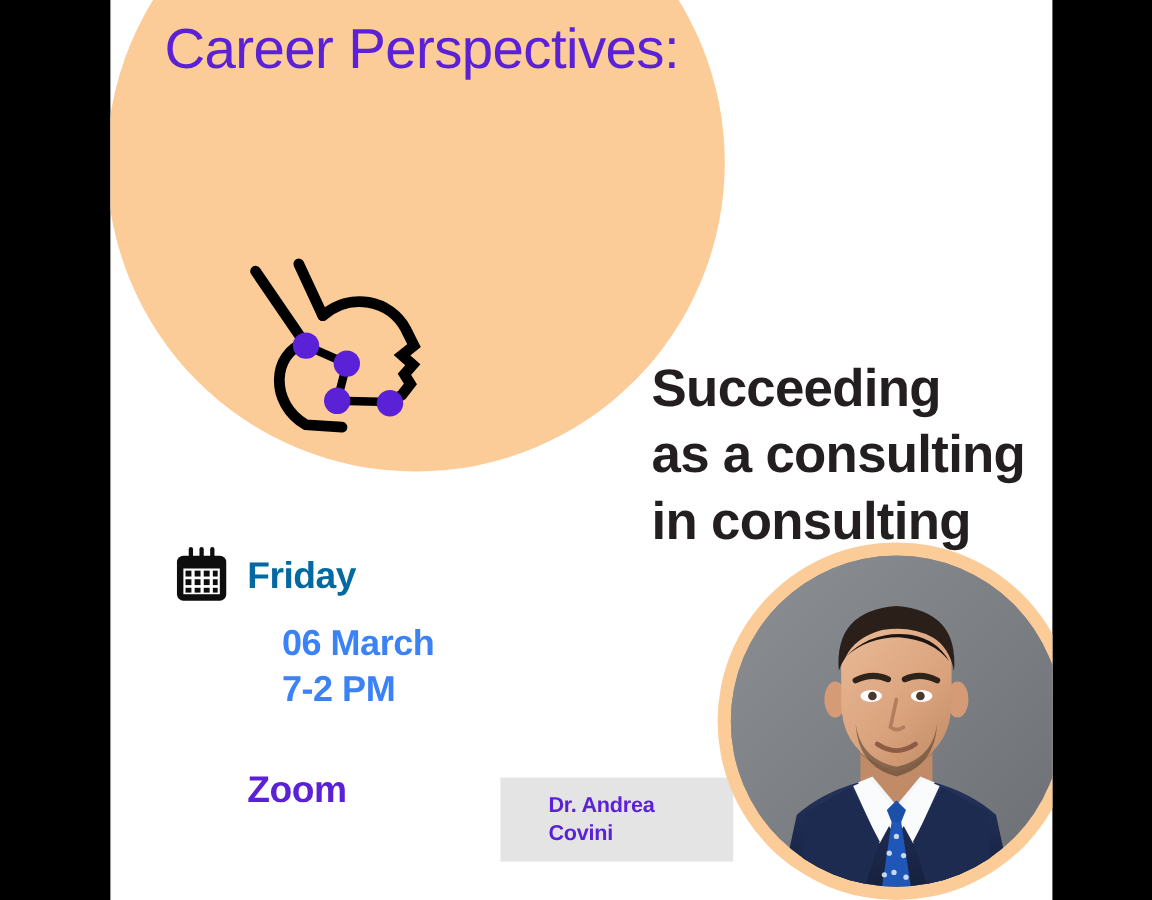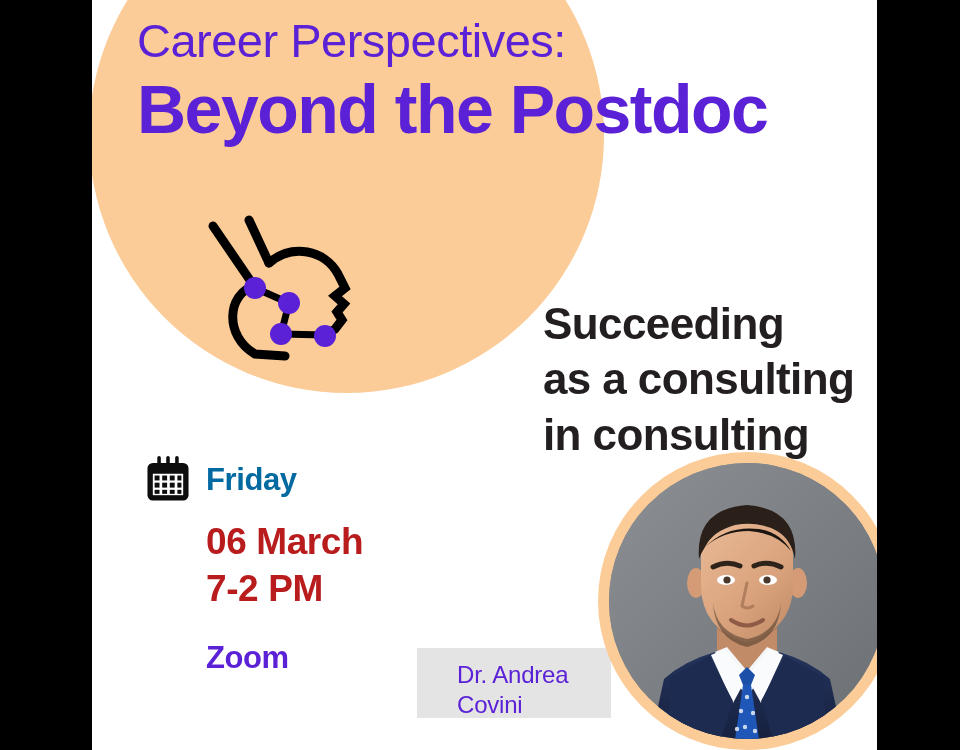--- a/index.html
+++ b/index.html
@@ -123,43 +123,44 @@
     color: #5B21D6;
     letter-spacing: -0.4px;
     margin-left: 66px;
     line-height: 1.28;
   }
   .date-lines {
     margin-left: 66px;
     margin-top: 10px;
   }
   .date-line {
-    font-size: 37px;
-    font-weight: 700;
-    color: #b91c1c;
+    font-size: 30px;
+    font-weight: 700;
+    color: #3b82f6;
     letter-spacing: -0.4px;
     line-height: 1.28;
+    margin-left: 29px;
   }
 
   
   .speaker-banner {
     position: absolute;
     left: 325px;
     top: 648px;
     width: 194px;
     height: 70px;
     background: #E4E4E4;
   }
   .speaker-name {
     position: absolute;
     left: 40px;
     top: 12px;
     width: 180px;
-    font-size: 24px;
-    font-weight: 400;
+    font-size: 18px;
+    font-weight: 700;
     color: #5B21D6;
     line-height: 1.26;
     letter-spacing: -0.2px;
   }
 
   
   .photo-wrap {
     position: absolute;
     left: 506px;
     top: 452px;
@@ -187,21 +188,20 @@
 <body>
 
 <div id="stage">
 
   <div id="poster">
 
     <div class="peach-blob"></div>
 
     <div class="headline">
       <div class="title-line-1">Career Perspectives:</div>
-      <div class="title-line-2">Beyond the Postdoc</div>
     </div>
 
     <div class="brain-icon">
       <svg viewBox="0 0 165 160" width="165" height="160" aria-hidden="true">
         <g fill="none" stroke="#000000" stroke-width="9" stroke-linecap="round">
 
           <path d="M16 18 L57 78"></path>
           <path d="M52 12 L72 55"></path>
 
           <path d="M72 55 C 95 35, 128 42, 141 66 L 148 80 L 138 88 L 147 96

